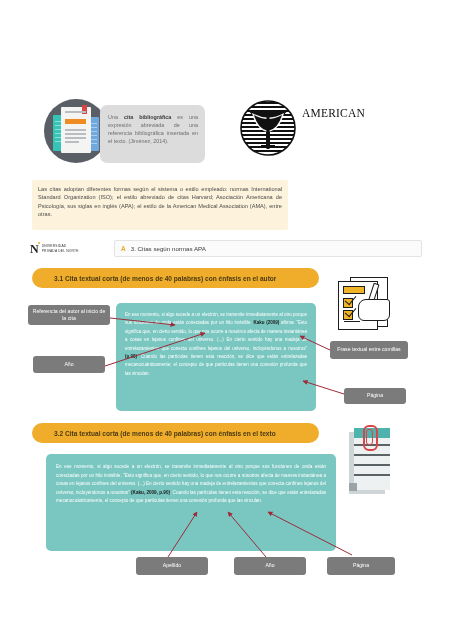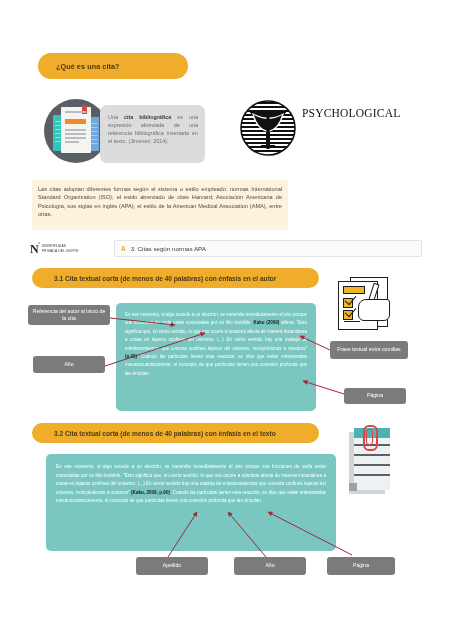--- a/index.html
+++ b/index.html
@@ -137,23 +137,20 @@
     border:2px solid #d8454a;border-radius:6px;background:transparent;
   }
   #ill-doc .clip-in{position:absolute;left:17px;top:1px;width:5px;height:14px;border:1.6px solid #d8454a;border-radius:3px;}
   #ill-doc .fold{position:absolute;left:0;top:55px;width:8px;height:8px;background:#9aa3a7;}
 </style>
 </head>
 <body>
 
 <div class="page">
 
-  <div class="pill" id="banner-what">
-    <span class="lbl">¿Qué es una cita?</span>
-  </div>
 
   <div id="doc-circle">
     <div class="sheet s-teal">
       <div class="tln" style="top:6px"></div>
         <div class="tln" style="top:10px"></div>
       <div class="tln" style="top:14px"></div>
         <div class="tln" style="top:18px"></div>
       <div class="tln" style="top:22px"></div>
         <div class="tln" style="top:26px"></div>
     </div>
@@ -209,21 +206,21 @@
         <path d="M14 12 L42 12 L28 30 Z" fill="#ffffff" opacity="0.0"></path>
         <rect x="26" y="14" width="4" height="34" fill="#111"></rect>
         <path d="M12 13 Q28 22 44 13 Q40 30 28 32 Q16 30 12 13 Z" fill="#ffffff" opacity="0.95"></path>
         <path d="M14 15 Q28 23 42 15 Q38 29 28 31 Q18 29 14 15 Z" fill="#111"></path>
         <rect x="26.5" y="13" width="3" height="36" fill="#111"></rect>
         <rect x="21" y="45" width="14" height="2.4" fill="#111"></rect>
       </g>
       <circle cx="28" cy="28" r="27" fill="none" stroke="#111" stroke-width="1.6"></circle>
     </svg>
     <div class="apa-text">
-      <div>PSYCHOLOGICAL</div>
+      <div>AMERICAN</div>
     </div>
   </div>
 
   <div id="info-box">
     <p>Las citas adoptan diferentes formas según el sistema o estilo empleado: normas International Standard Organization (ISO); el estilo abreviado de citas Harvard; Asociación Americana de Psicología, sus siglas en inglés (APA); el estilo de la American Medical Association (AMA), entre otras.</p>
   </div>
 
   <div id="nav-bar">
     <div id="upn-logo">
       <span class="n-glyph">N</span>

